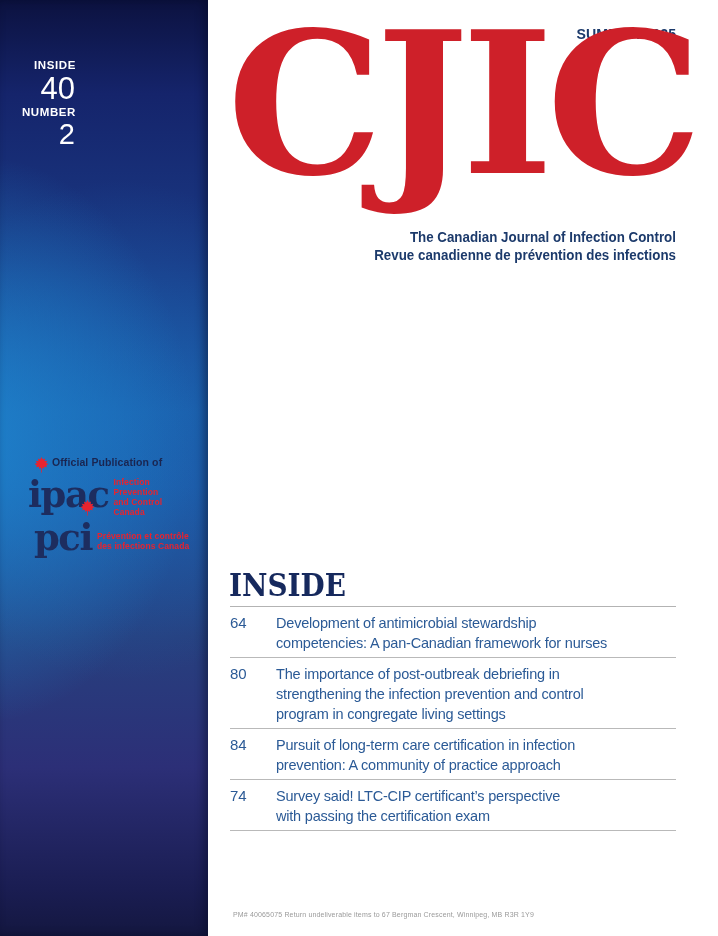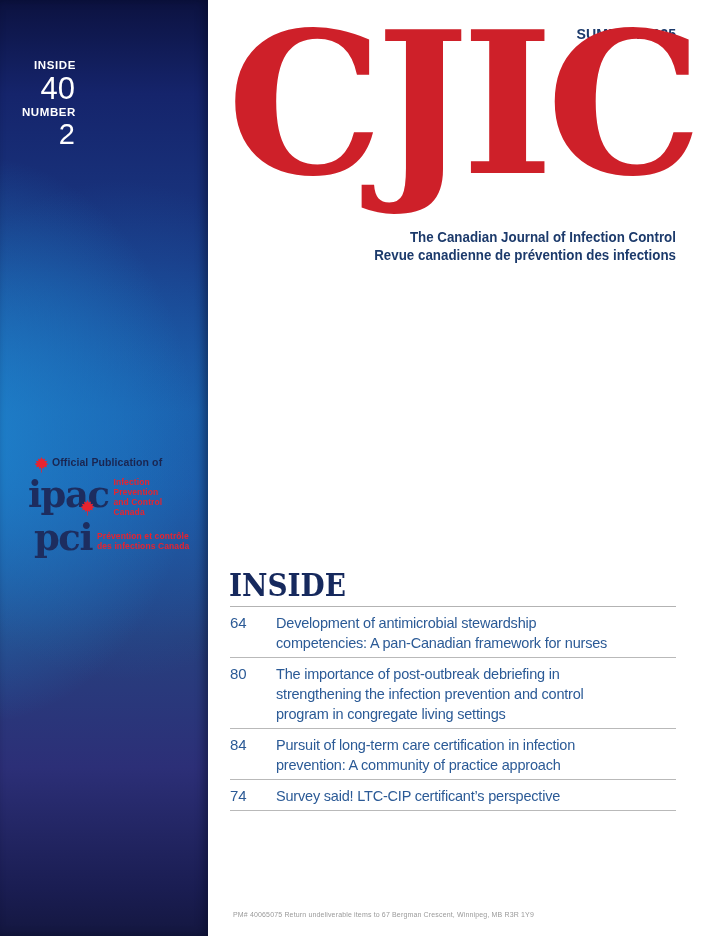--- a/index.html
+++ b/index.html
@@ -263,20 +263,21 @@
         <div class="toc-line">Pursuit of long-term care certification in infection</div>
         <div class="toc-line">prevention: A community of practice approach</div>
       </div>
     </div>
 
 
     <div class="toc-entry">
       <div class="toc-page">74</div>
       <div class="toc-title">
         <div class="toc-line">Survey said! LTC-CIP certificant’s perspective</div>
+        <div class="toc-line">with passing the certification exam</div>
       </div>
     </div>
 
   </div>
 
   <div class="footer-note">PM# 40065075  Return undeliverable items to 67 Bergman Crescent, Winnipeg, MB R3R 1Y9</div>
 
 </div>
 
 </body></html>

